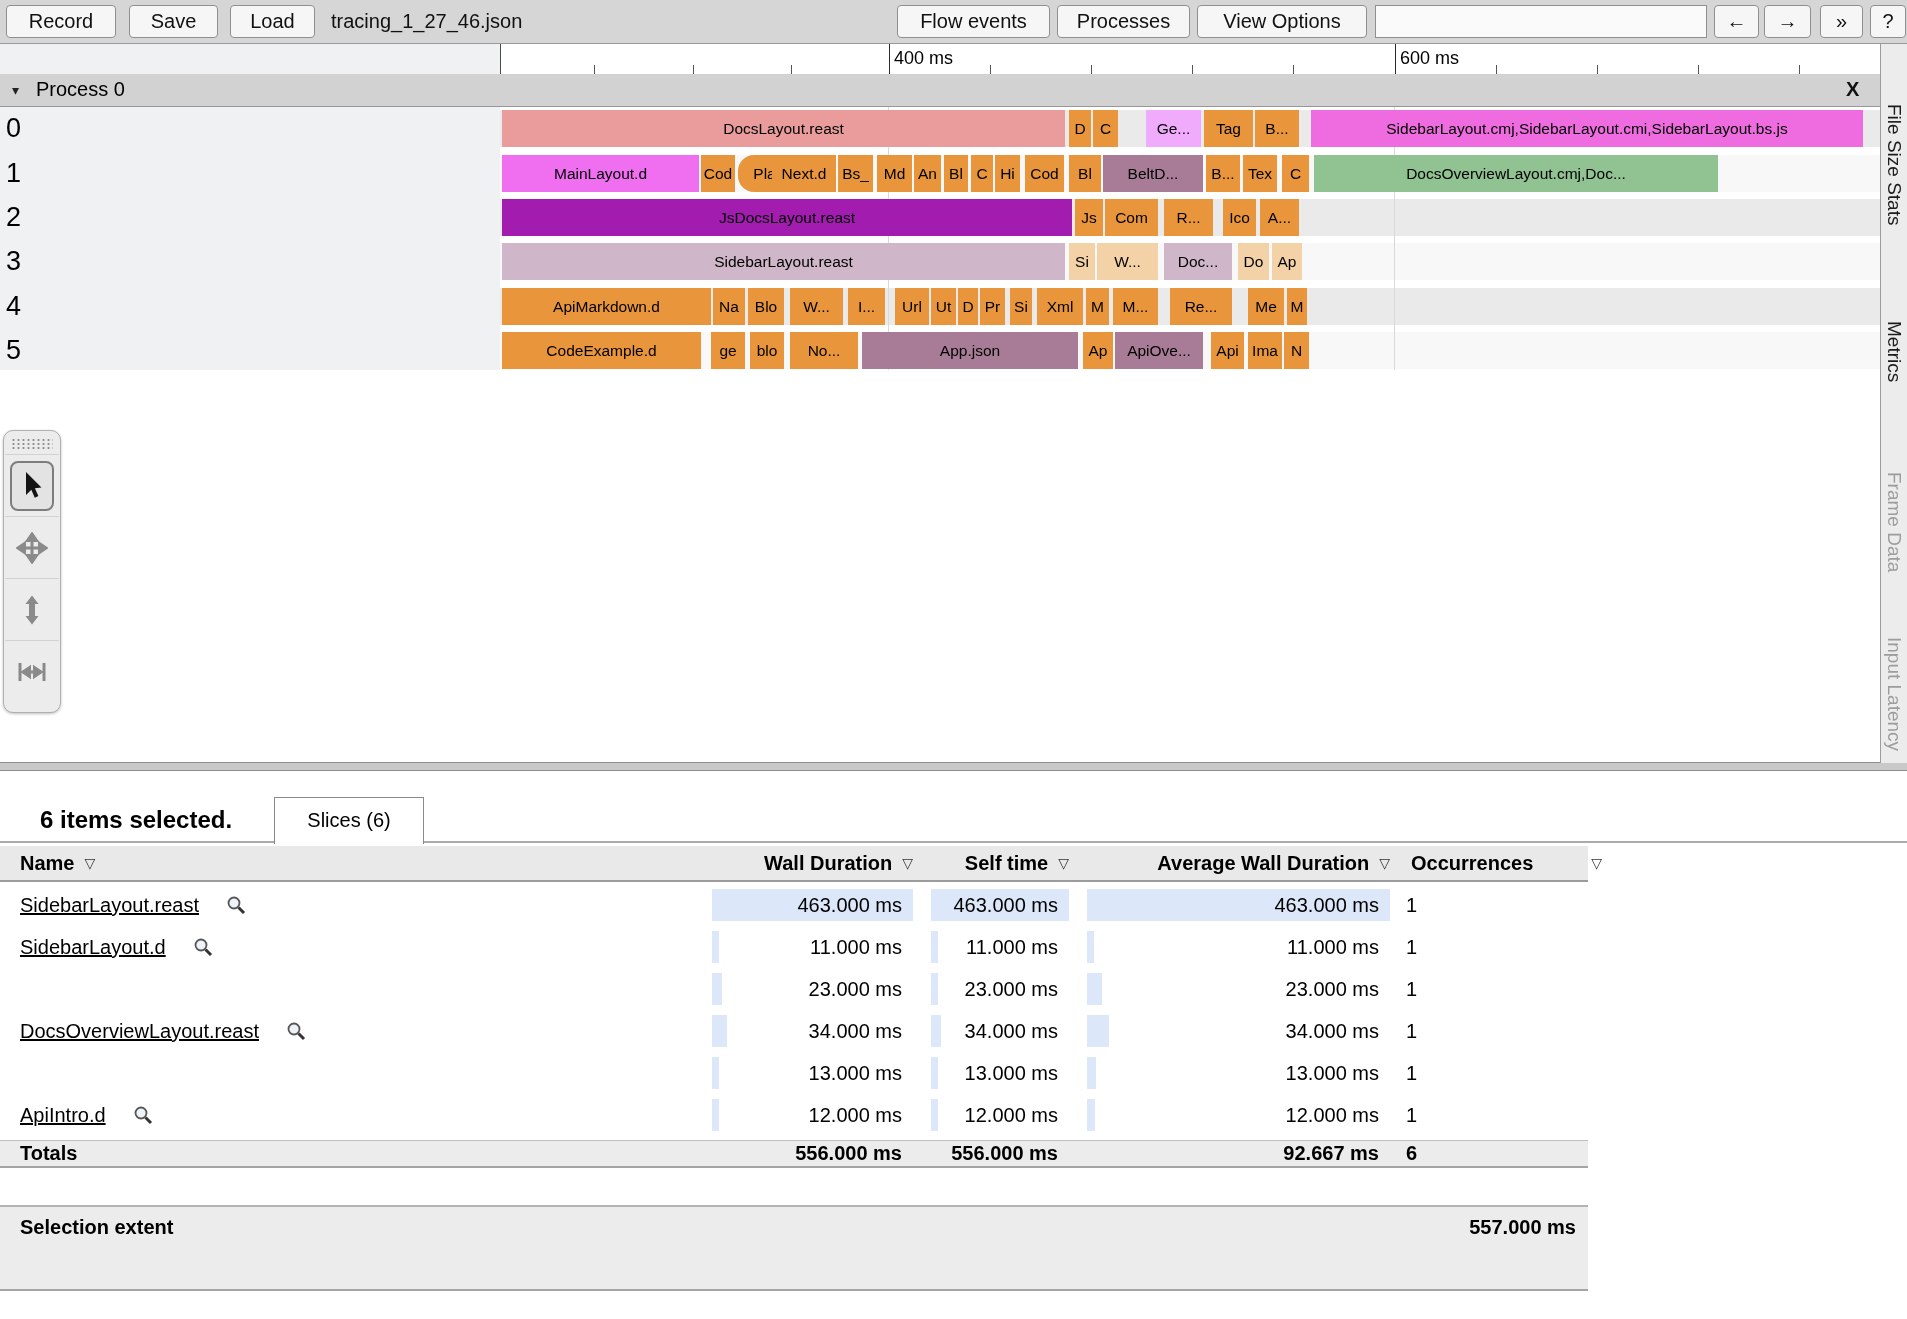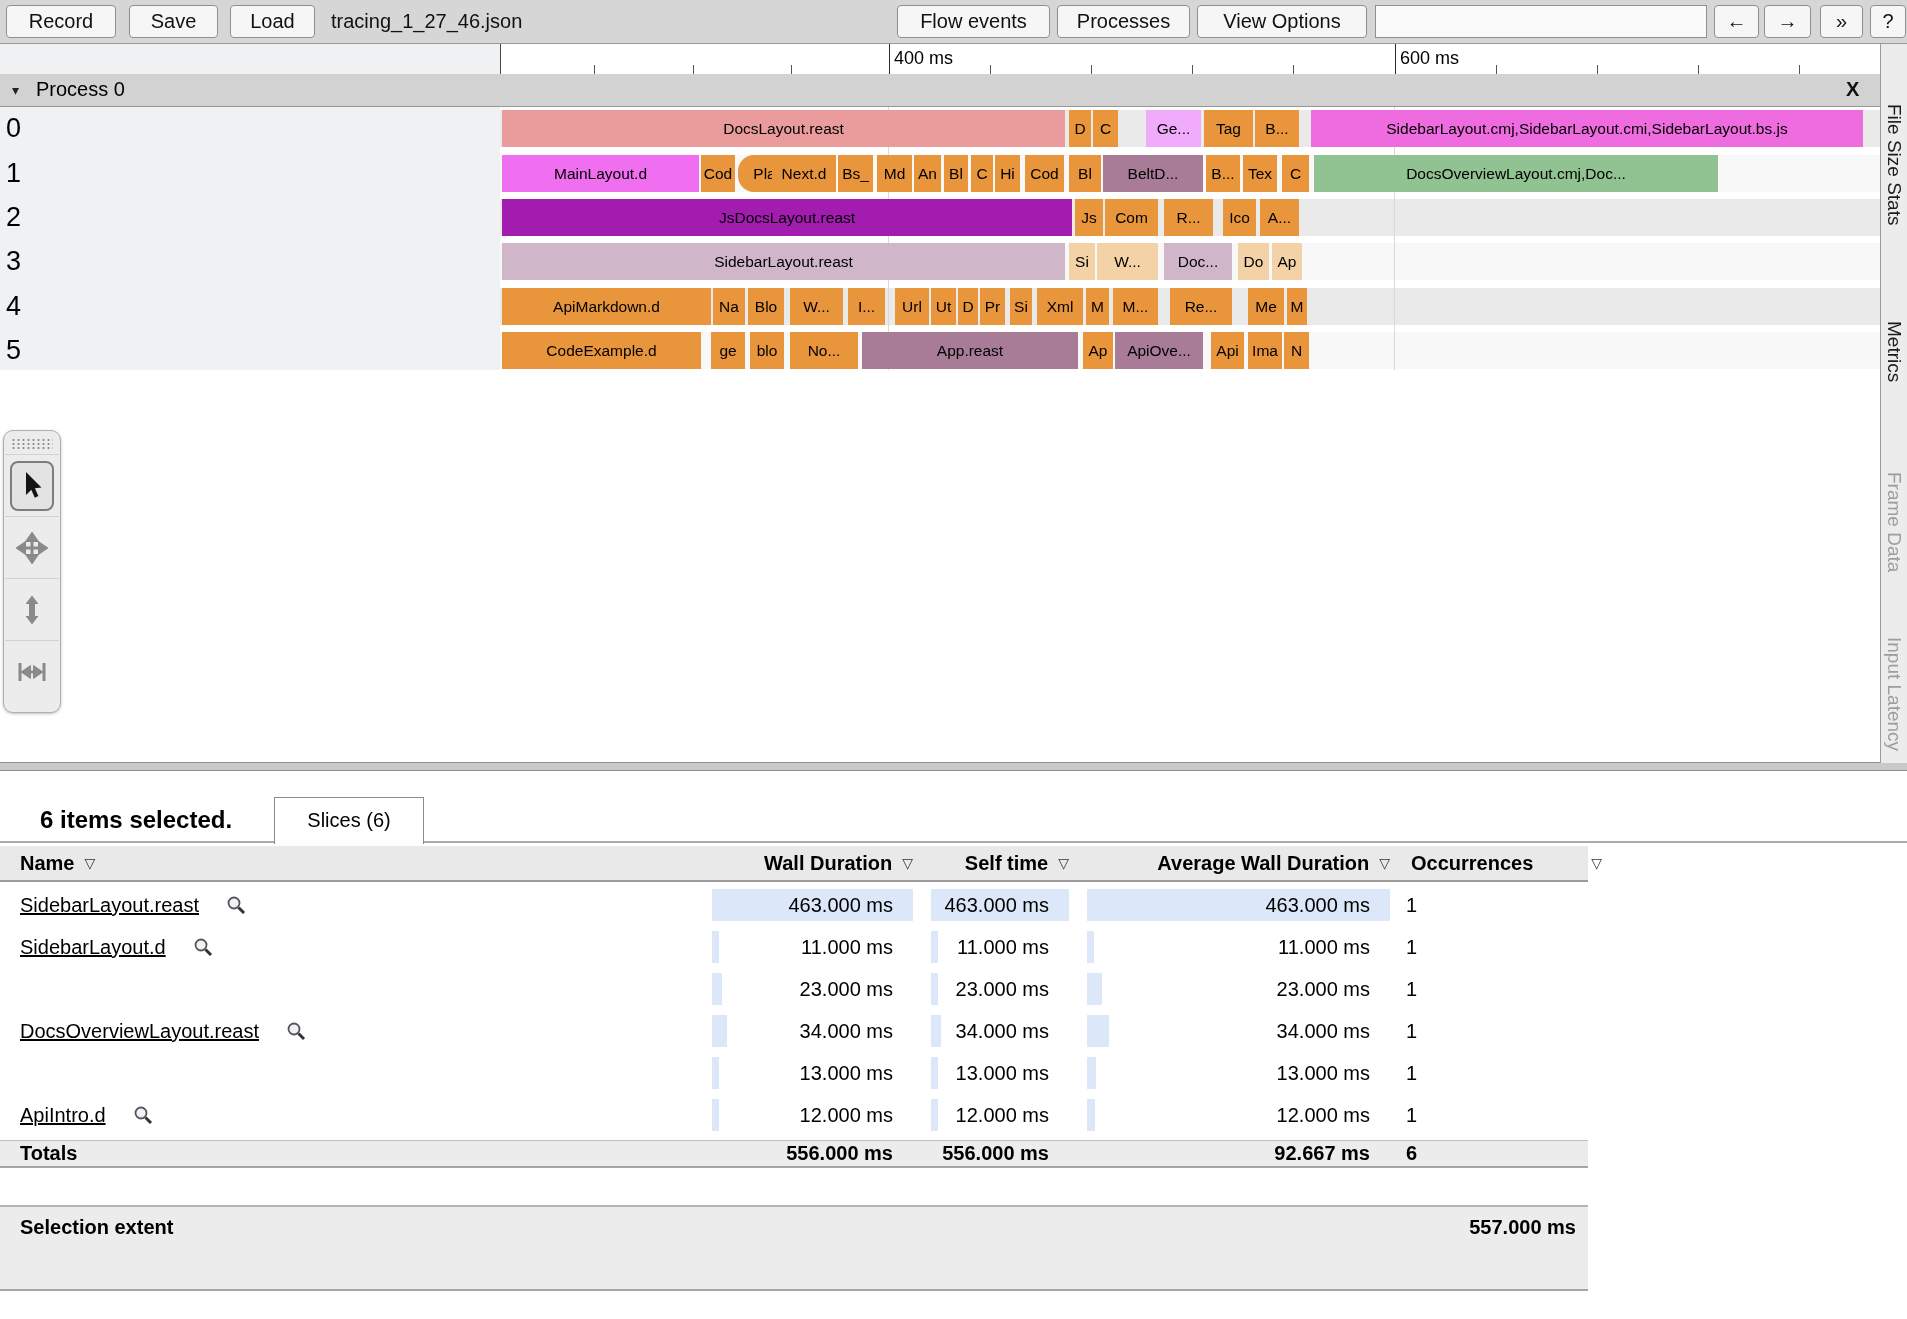--- a/index.html
+++ b/index.html
@@ -72,21 +72,21 @@
   #h-self{left:931px;width:138px;}
   #h-avg{left:1087px;width:303px;}
   #h-occ{left:1411px;width:184px;gap:48px;}
 
   .trow{position:absolute;left:0;width:1588px;height:42px;}
   .name-cell{position:absolute;left:20px;top:0;height:42px;display:flex;align-items:center;}
   .name-link{font-size:20px;color:#000;text-decoration:underline;cursor:pointer;}
   .mag{margin-left:26px;display:inline-flex;cursor:pointer;}
   .vcell{position:absolute;top:0;height:42px;font-size:20px;line-height:42px;text-align:right;color:#000;}
   .vcell .vbar{position:absolute;left:0;top:5px;bottom:5px;min-width:7px;z-index:0;}
-  .vcell .vtext{position:relative;padding-right:20px;z-index:1;}
+  .vcell .vtext{position:relative;padding-right:11px;z-index:1;}
   .c-wall{left:712px;width:201px;}
   .c-self{left:931px;width:138px;}
   .c-avg{left:1087px;width:303px;}
   .c-occ{left:1404px;width:180px;text-align:left;padding-left:2px;box-sizing:border-box;}
 
   #totals{position:absolute;left:0;top:1140px;width:1588px;height:28px;background:#ececec;border-top:1px solid #c0c0c0;border-bottom:2px solid #a5a5a5;box-sizing:border-box;font-weight:700;}
   #totals .vcell{height:25px;line-height:25px;font-weight:700;}
   #totals-label{position:absolute;left:20px;top:0;height:25px;line-height:25px;font-size:20px;font-weight:700;}
 
   #selinfo{position:absolute;left:0;top:1205px;width:1588px;height:86px;background:#ececec;border-top:2px solid #b3b3b3;border-bottom:2px solid #a5a5a5;box-sizing:border-box;}
@@ -205,21 +205,21 @@
       <div class="bar" style="left: 1113px; top: 288px; width: 45px; background: rgb(232, 149, 60);">M...</div>
       <div class="bar" style="left: 1170px; top: 288px; width: 62px; background: rgb(232, 149, 60);">Re...</div>
       <div class="bar" style="left: 1248px; top: 288px; width: 36px; background: rgb(232, 149, 60);">Me</div>
       <div class="bar" style="left: 1287px; top: 288px; width: 20px; background: rgb(232, 149, 60);">M</div>
       <div class="track-bg odd" style="top: 332px;"></div>
       <div class="row-num" style="top: 335px;">5</div>
       <div class="bar" style="left: 502px; top: 332px; width: 199px; background: rgb(232, 149, 60);">CodeExample.d</div>
       <div class="bar" style="left: 711px; top: 332px; width: 34px; background: rgb(232, 149, 60);">ge</div>
       <div class="bar" style="left: 750px; top: 332px; width: 34px; background: rgb(232, 149, 60);">blo</div>
       <div class="bar" style="left: 790px; top: 332px; width: 68px; background: rgb(232, 149, 60);">No...</div>
-      <div class="bar" style="left: 862px; top: 332px; width: 216px; background: rgb(168, 124, 150);">App.reast</div>
+      <div class="bar" style="left: 862px; top: 332px; width: 216px; background: rgb(168, 124, 150);">App.json</div>
       <div class="bar" style="left: 1083px; top: 332px; width: 30px; background: rgb(232, 149, 60);">Ap</div>
       <div class="bar" style="left: 1115px; top: 332px; width: 88px; background: rgb(168, 124, 150);">ApiOve...</div>
       <div class="bar" style="left: 1211px; top: 332px; width: 33px; background: rgb(232, 149, 60);">Api</div>
       <div class="bar" style="left: 1248px; top: 332px; width: 34px; background: rgb(232, 149, 60);">Ima</div>
       <div class="bar" style="left: 1284px; top: 332px; width: 25px; background: rgb(232, 149, 60);">N</div>
     </div>
 
   <div id="palette">
     <div class="grip"></div>
   <div class="tool selected">

